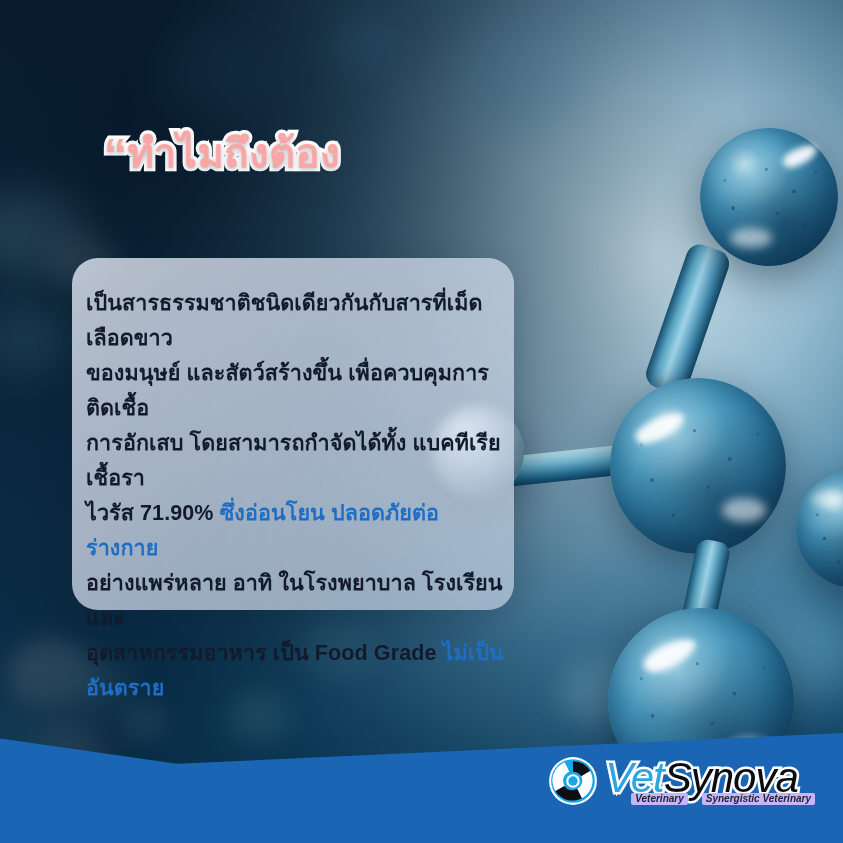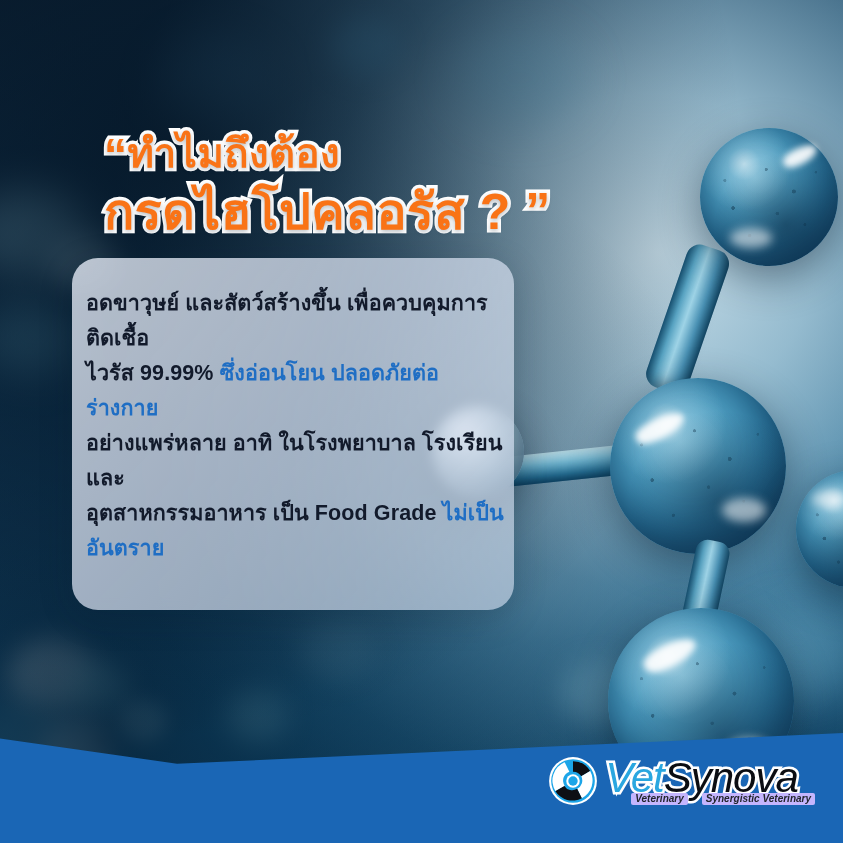--- a/index.html
+++ b/index.html
@@ -75,21 +75,21 @@
     background:linear-gradient(135deg, rgba(226,232,243,0.80) 0%, rgba(213,222,238,0.74) 45%, rgba(203,216,234,0.66) 100%);
     backdrop-filter:blur(6px);
     box-shadow:0 8px 34px rgba(5,25,45,0.18);
   }
 
   
   .heading{
     position:absolute;left:104px;top:132px;width:520px;
     z-index:6;
     font-weight:bold;
-    color:#f97316;
+    color:#fca5a5;
     line-height:1.06;
     -webkit-text-stroke:7px #ffffff;
     paint-order:stroke fill;
     text-shadow:0 2px 5px rgba(10,30,50,.30);
     letter-spacing:.5px;
   }
   .h-line1{font-size:40px;display:block;}
   .h-line2{font-size:50px;display:block;margin-top:8px;}
   .qm{font-size:46px;vertical-align:top;line-height:1;}
   .qm.close{font-size:50px;}
@@ -204,26 +204,27 @@
     <div class="sph" style="left:796px;top:470px;width:118px;height:118px;">
       <div class="speck"></div>
       <div class="spec2" style="left:16px;top:20px;width:34px;height:18px;"></div>
     </div>
   </div>
 
   <div class="card"></div>
 
   <div class="heading">
     <span class="h-line1"><span class="qm">“</span><span>ทำไมถึงต้อง</span></span>
-    <span class="h-line2"><span>กรดไฮโปคลอรัส ?</span> <span class="qm close">”</span></span>
   </div>
 
   <div class="body-text">
-    <p>อดขาวุษย์ และสัตว์สร้างขึ้น เพื่อควบคุมการติดเชื้อ</p>
-    <p><span>ไวรัส 99.99% </span><span class="hl">ซึ่งอ่อนโยน ปลอดภัยต่อร่างกาย</span></p>
+    <p>เป็นสารธรรมชาติชนิดเดียวกันกับสารที่เม็ดเลือดขาว</p>
+    <p>ของมนุษย์ และสัตว์สร้างขึ้น เพื่อควบคุมการติดเชื้อ</p>
+    <p>การอักเสบ โดยสามารถกำจัดได้ทั้ง แบคทีเรีย เชื้อรา</p>
+    <p><span>ไวรัส 71.90% </span><span class="hl">ซึ่งอ่อนโยน ปลอดภัยต่อร่างกาย</span></p>
     <p>อย่างแพร่หลาย  อาทิ ในโรงพยาบาล โรงเรียน และ</p>
     <p><span>อุตสาหกรรมอาหาร เป็น Food Grade </span><span class="hl">ไม่เป็นอันตราย</span></p>
 
   </div>
 
   <div class="bottom-fill"></div>
   <div class="bottom-bar"></div>
 
   <div class="logo">
     <svg class="logo-mark" viewBox="0 0 100 100">

